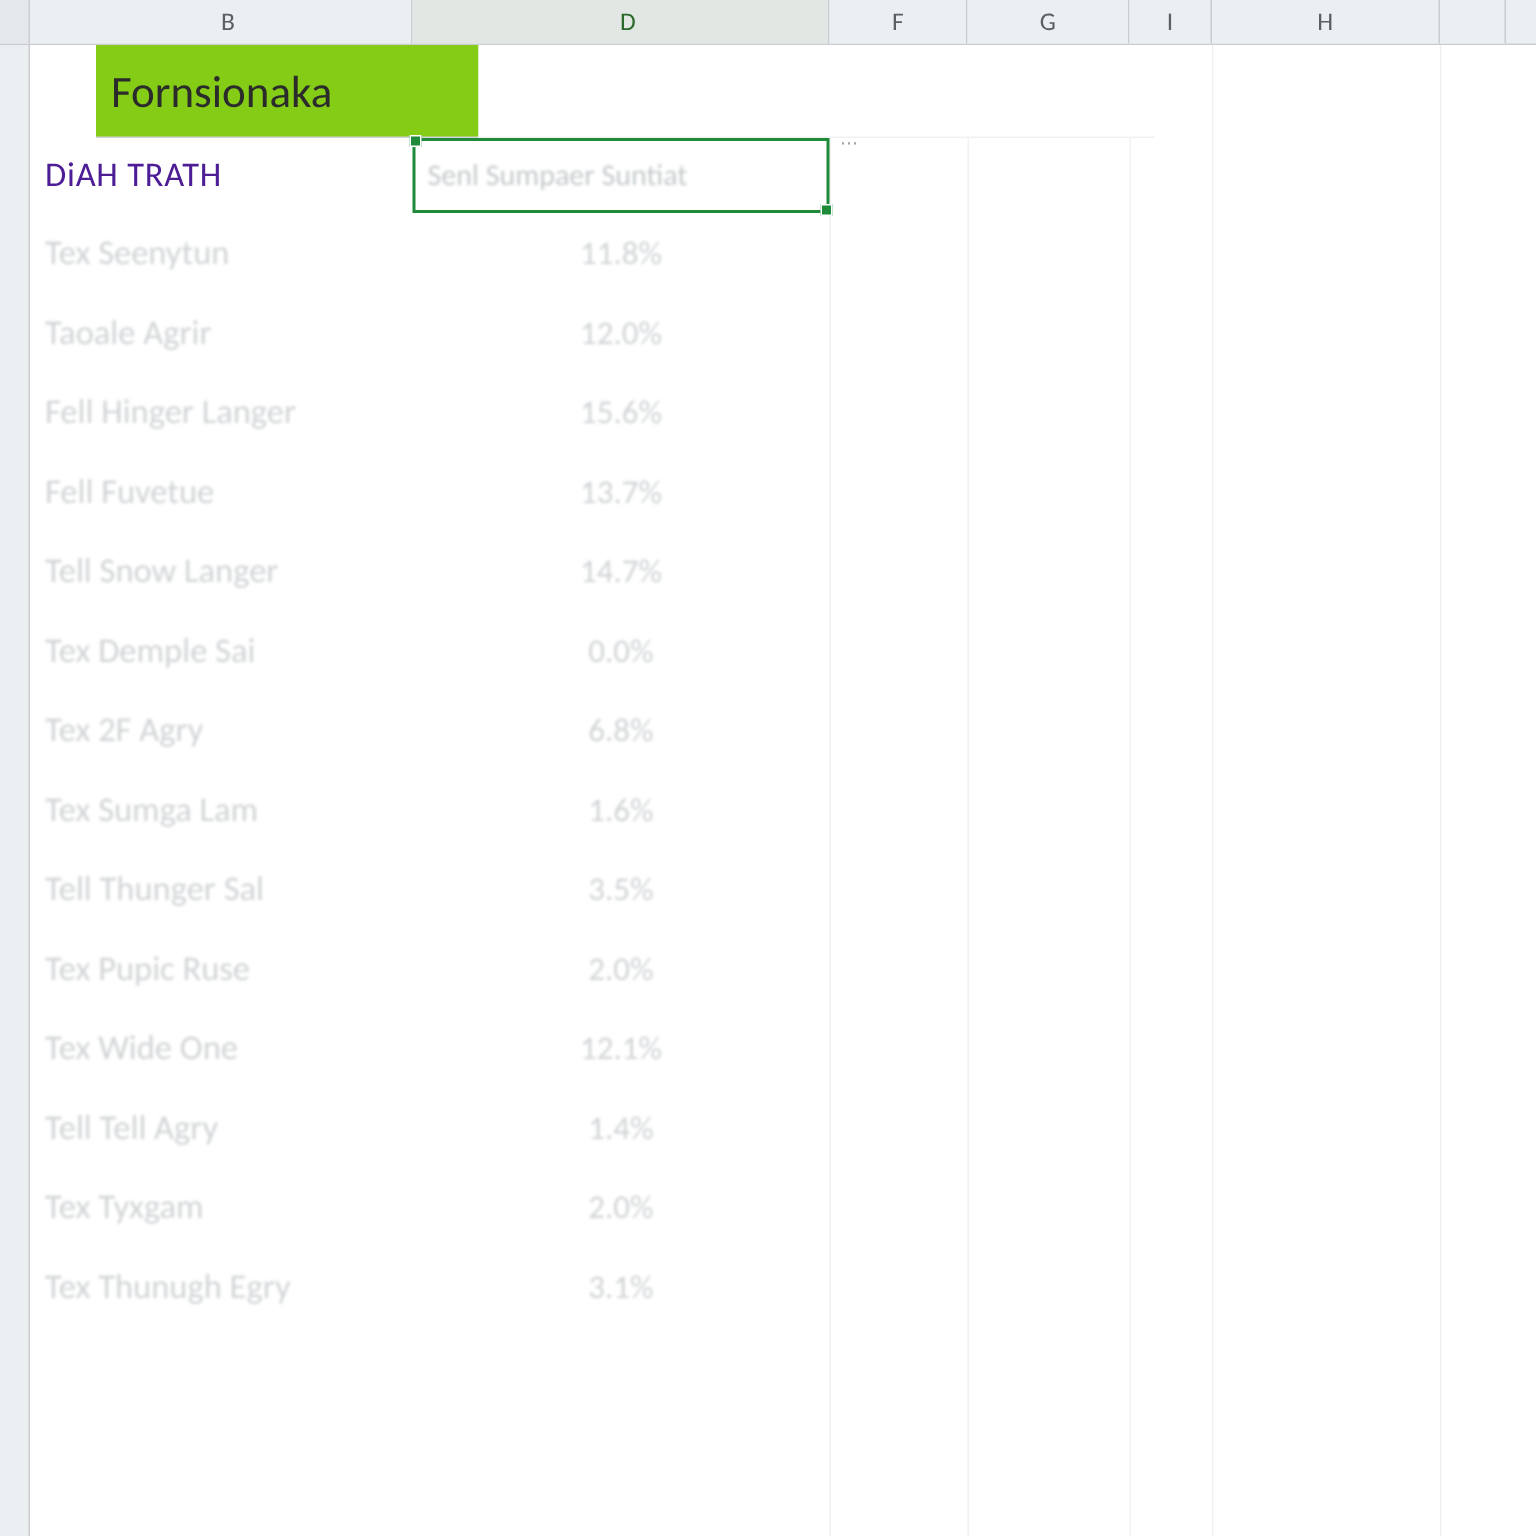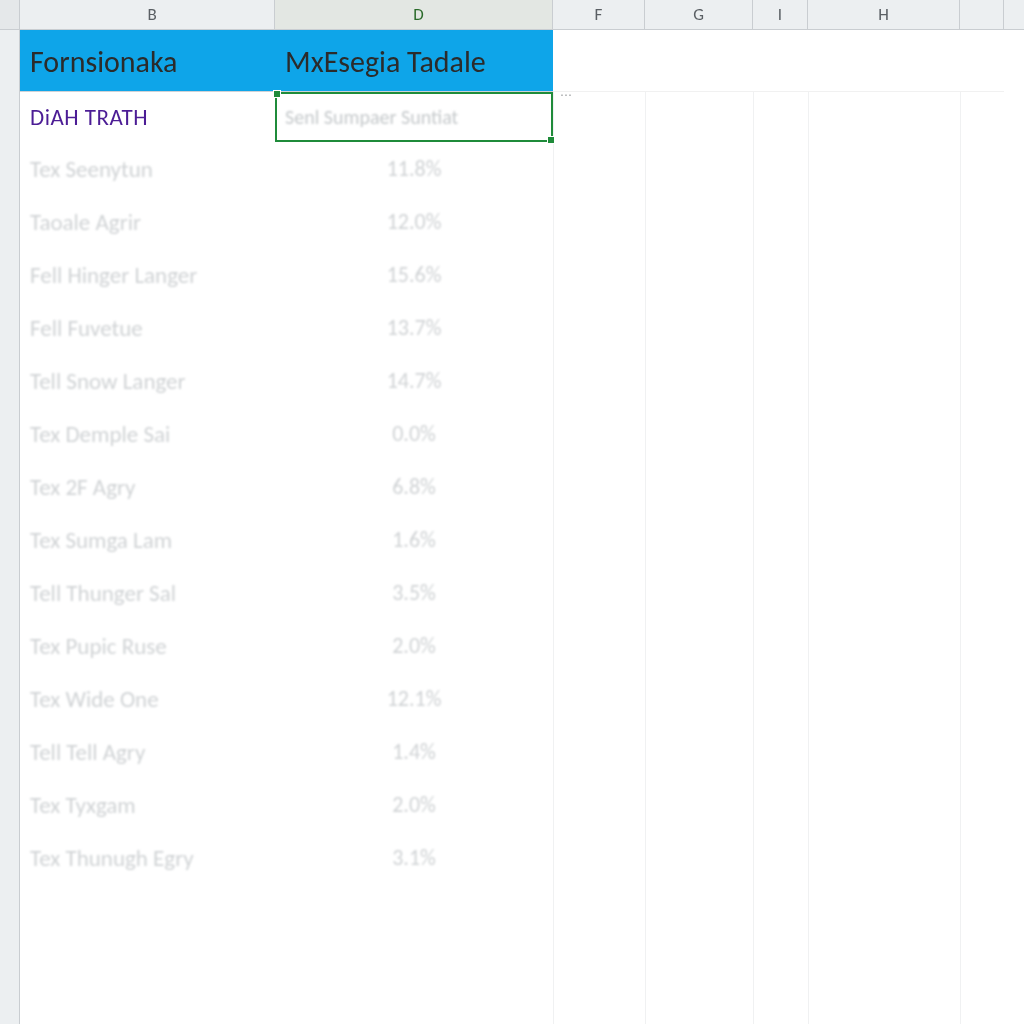--- a/index.html
+++ b/index.html
@@ -79,21 +79,22 @@
   
   .hdr-row .cell {
     height: 62px;
     font-size: 30px;
     color: #2b2b2b;
     background: #fdeeda;
     border-top: 1px solid #e8c89b00;
     border-bottom: 1px solid #cfd2d6;
   }
   .hdr-row .c-B, .hdr-row .c-D {
-    background: #0ea5e9;
+    background: #84cc16;
+    margin-left: 44px;
   }
   .hdr-row .plain {
     background: #ffffff;
     border-bottom: 1px solid #f1f1f1;
   }
 
   
   .sub-row .cell {
     height: 50px;
     font-size: 22px;
@@ -184,23 +185,20 @@
     <div class="vgrid" style="left:533px"></div>
     <div class="vgrid" style="left:625px"></div>
     <div class="vgrid" style="left:733px"></div>
     <div class="vgrid" style="left:788px"></div>
     <div class="vgrid" style="left:940px"></div>
 
     <div class="row hdr-row">
       <div class="cell c-B">
           <span>Fornsionaka</span>
         </div>
-      <div class="cell c-D">
-          <span>MxEsegia Tadale</span>
-        </div>
       <div class="cell c-F plain"></div>
       <div class="cell c-G plain"></div>
       <div class="cell c-I plain"></div>
       <div class="cell c-H plain"></div>
       <div class="cell c-tail plain"></div>
     </div>
 
     <div class="row sub-row">
       <div class="cell c-B">
           <span>DiAH TRATH</span>

